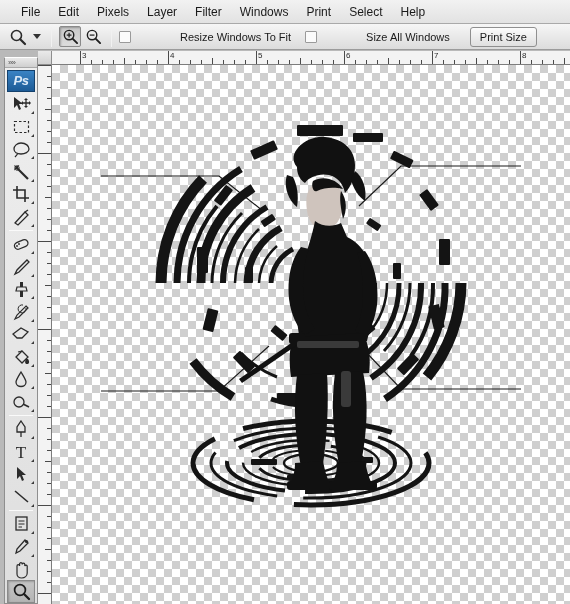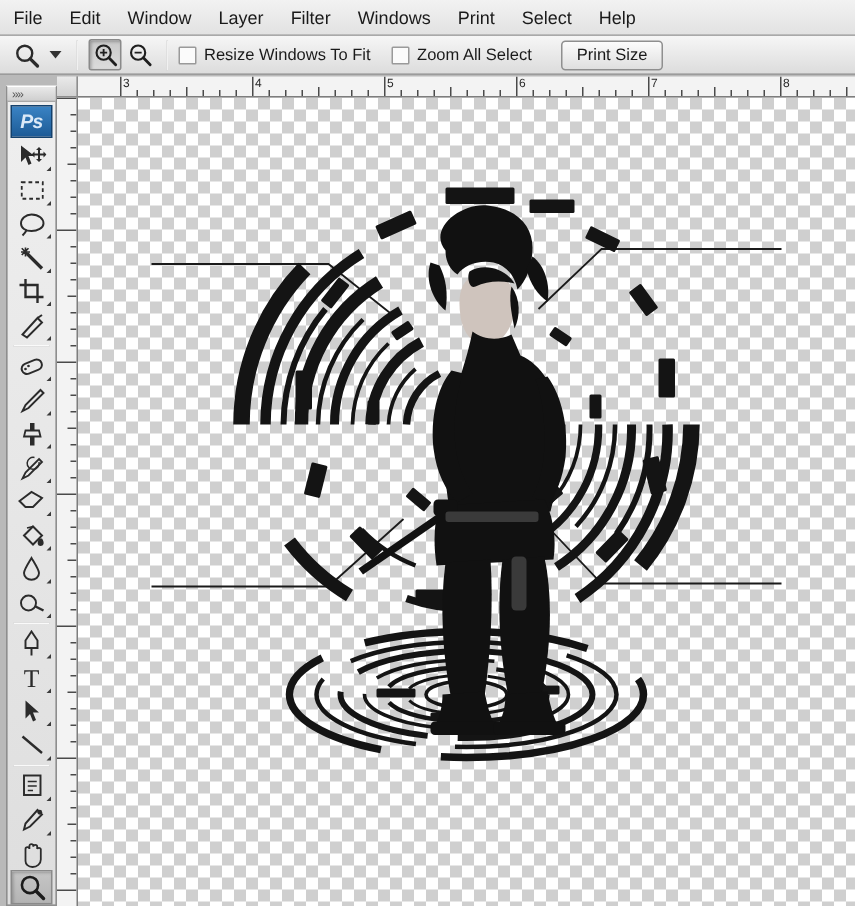--- a/index.html
+++ b/index.html
@@ -18,21 +18,21 @@
   }
 
   
   .menubar {
     position: absolute; left: 0; top: 0;
     width: 570px; height: 24px;
     background: linear-gradient(#f2f2f2, #e2e2e2);
     border-bottom: 1px solid #a9a9a9;
     display: flex;
     align-items: center;
-    padding-left: 0;
+    padding-left: 12px;
   }
   .menu-item {
     font-size: 12px;
     color: #1a1a1a;
     padding: 3px 9px;
     white-space: nowrap;
     cursor: default;
   }
 
   .watermark {
@@ -101,21 +101,21 @@
     display: flex; align-items: center; gap: 5px;
     margin-right: 14px;
     white-space: nowrap;
   }
   .chk-box {
     width: 12px; height: 12px;
     background: #fbfbfb;
     border: 1px solid #9a9a9a;
     border-radius: 1px;
   }
-  .chk-label { font-size: 11px; color: #1a1a1a; }
+  .chk-label { font-size: 11px; color: #1a1a1a; margin-left: 44px; }
   .btn {
     font-size: 11px;
     color: #1a1a1a;
     background: linear-gradient(#fcfcfc, #dfdfdf);
     border: 1px solid #8f8f8f;
     border-radius: 3px;
     padding: 3px 9px;
     margin-left: 6px;
     white-space: nowrap;
     cursor: default;
@@ -248,21 +248,21 @@
   .artwork svg { display: block; width: 100%; height: 100%; }
 </style>
 </head>
 <body>
 
 <div id="app">
 
   <div class="menubar">
     <div class="menu-item">File</div>
     <div class="menu-item">Edit</div>
-    <div class="menu-item">Window</div>
+    <div class="menu-item">Pixels</div>
     <div class="menu-item">Layer</div>
     <div class="menu-item">Filter</div>
     <div class="menu-item">Windows</div>
     <div class="menu-item">Print</div>
     <div class="menu-item">Select</div>
     <div class="menu-item">Help</div>
 
   </div>
 
   <div class="optionsbar">
@@ -299,21 +299,21 @@
 
     <div class="ob-sep"></div>
 
     <div class="chk-wrap">
       <span class="chk-box"></span>
       <span class="chk-label">Resize Windows To Fit</span>
     </div>
 
     <div class="chk-wrap">
       <span class="chk-box"></span>
-      <span class="chk-label">Zoom All Select</span>
+      <span class="chk-label">Size All Windows</span>
     </div>
 
     <div class="btn">Print Size</div>
   </div>
 
   <div class="ruler-corner"></div>
   <div class="ruler-h" id="ruler-h">
       <div class="rh-tick" style="left: 28px; height: 13px;"></div>
       <div class="rh-num" style="left: 28px;">3</div>
       <div class="rh-tick" style="left: 39px; height: 4px;"></div>

